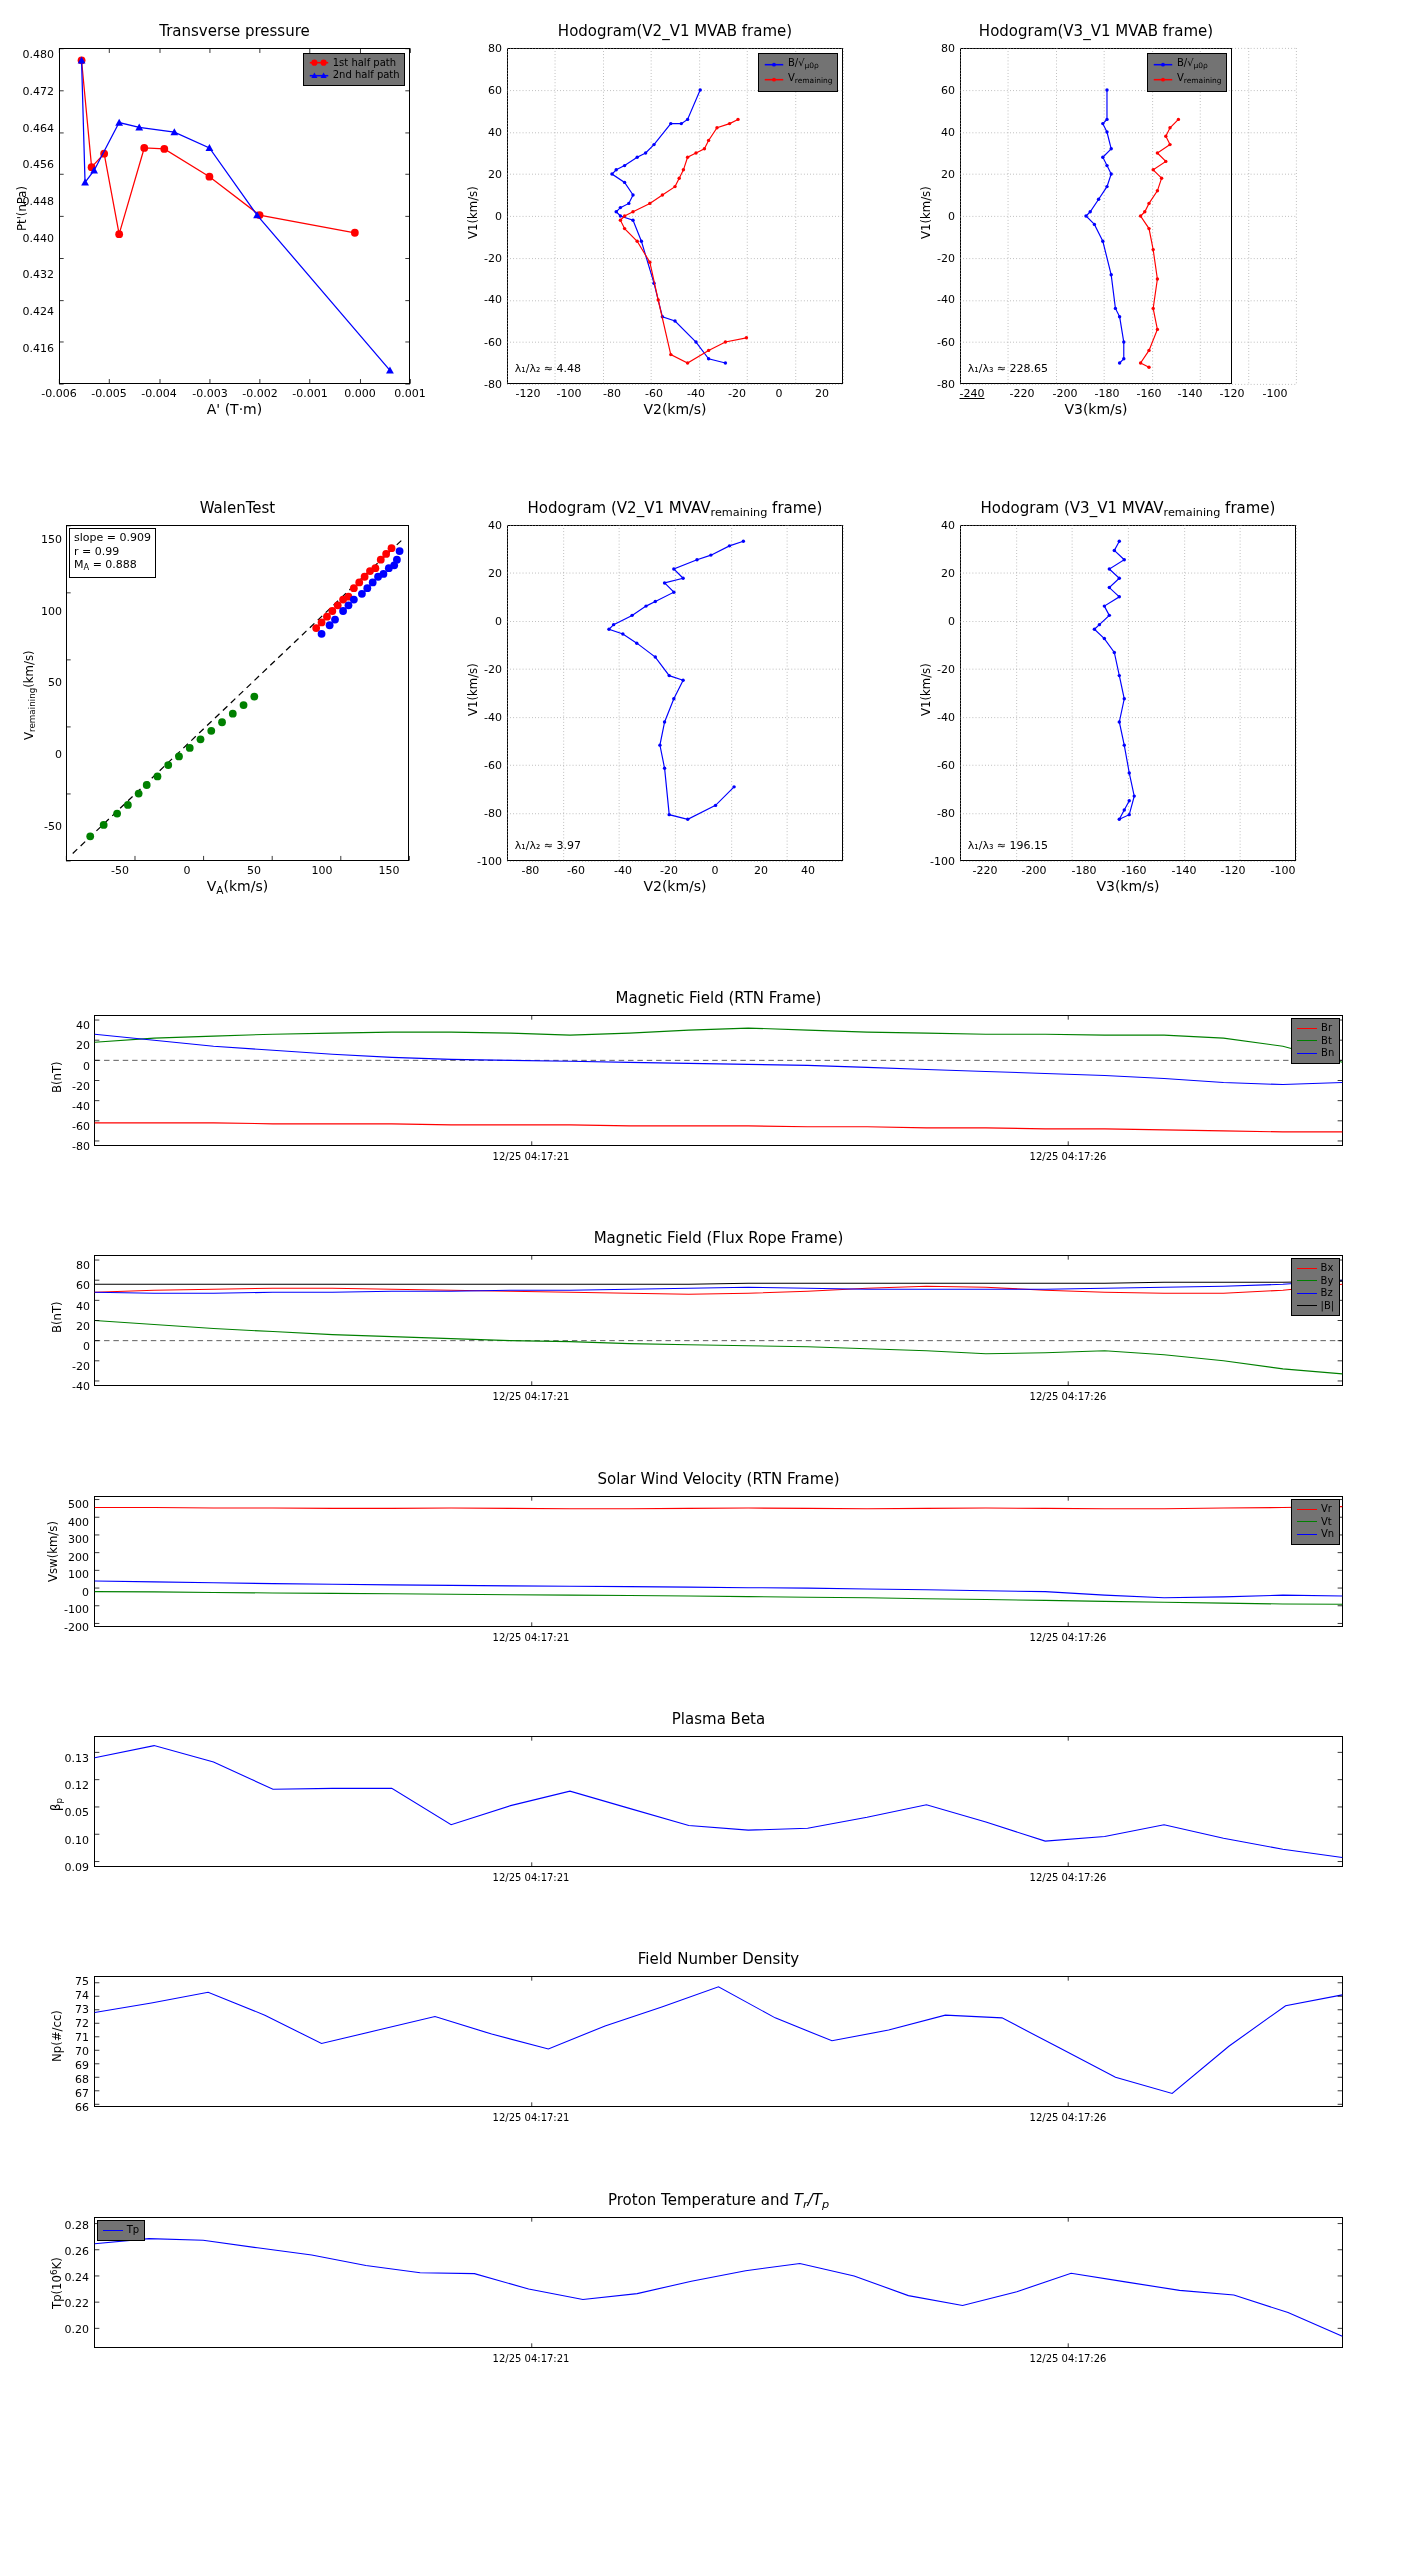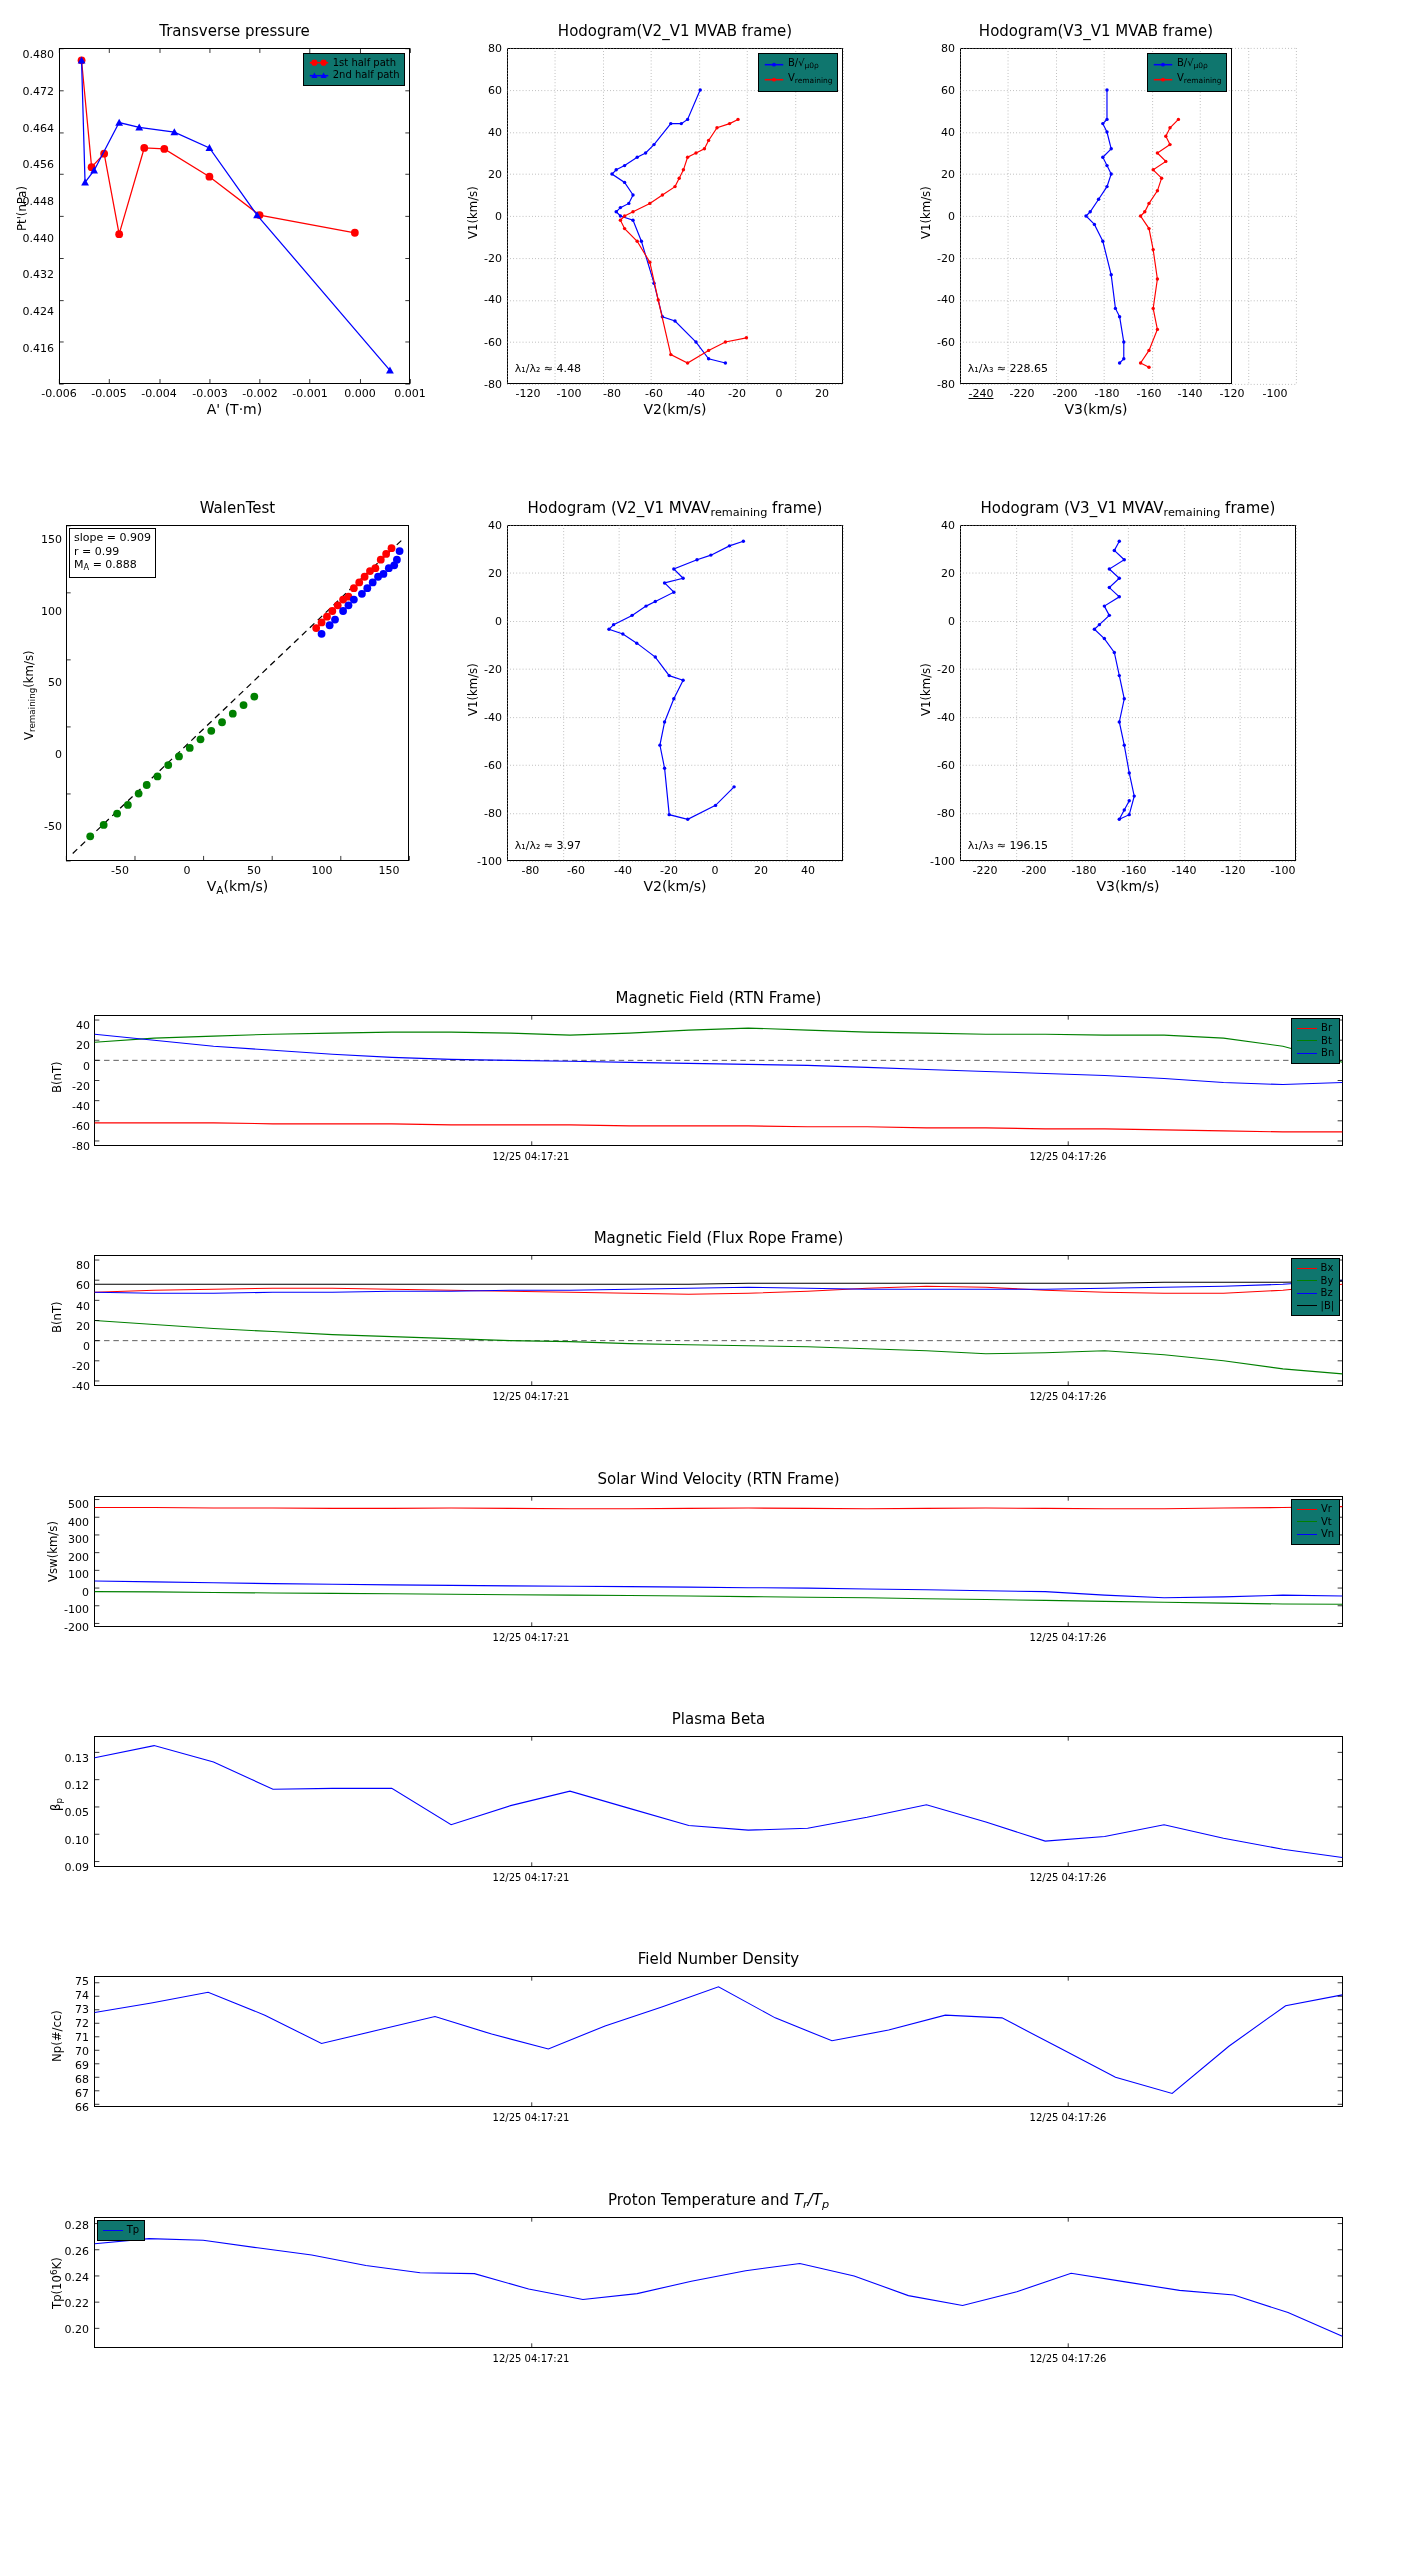--- a/index.html
+++ b/index.html
@@ -6,21 +6,21 @@
   body{width:1405px;height:2576px;font-family:"DejaVu Sans",sans-serif;color:#000;}
   .page{position:relative;width:1405px;height:2576px;}
   .panel{position:absolute;box-sizing:border-box;}
   .frame{position:absolute;left:0;top:0;right:0;bottom:0;border:0.8px solid #000;background:#fff;}
   .title{position:absolute;left:0;right:0;top:-26.5px;text-align:center;font-size:15px;font-weight:normal;color:#000;}
   .ylabel{position:absolute;transform-origin:0 0;font-size:11.7px;white-space:nowrap;}
   .xlabel{position:absolute;left:0;right:0;text-align:center;font-size:14px;}
   .tickx{position:absolute;font-size:11px;transform:translateX(-50%);white-space:nowrap;}
   .ticky{position:absolute;font-size:11px;transform:translateY(-50%);text-align:right;white-space:nowrap;}
   svg.plot{position:absolute;left:0;top:0;overflow:visible;}
-  .legend{position:absolute;border:0.8px solid #000;background:#0f766e;font-size:10px;padding:3.1px 4.7px;line-height:12.5px;}
+  .legend{position:absolute;border:0.8px solid #000;background:#737373;font-size:10px;padding:3.1px 4.7px;line-height:12.5px;}
   .legend .row{display:flex;align-items:center;gap:3.9px;white-space:nowrap;}
   .legend .swatch{display:inline-block;width:20px;height:0;border-top:1.6px solid #000;}
   .legend .mk{display:inline-block;width:20px;position:relative;height:9.4px;}
   .annot{position:absolute;font-size:11px;white-space:nowrap;}
   .boxannot{position:absolute;border:0.8px solid #000;background:#fff;font-size:11px;padding:2.3px 3.9px;line-height:13.3px;}
   .ts{position:absolute;font-size:10px;transform:translateX(-50%);}
   .sub{font-size:0.75em;vertical-align:-0.25em;}
   .sup{font-size:0.75em;vertical-align:0.5em;}
 </style>
 </head>
@@ -247,21 +247,21 @@
     <div class="xlabel" style="top:353px;">V3(km/s)</div>
     <div class="ticky" style="left:-36px;width:31px;top:0px;">80</div>
     <div class="ticky" style="left:-36px;width:31px;top:42px;">60</div>
     <div class="ticky" style="left:-36px;width:31px;top:84px;">40</div>
     <div class="ticky" style="left:-36px;width:31px;top:126px;">20</div>
     <div class="ticky" style="left:-36px;width:31px;top:168px;">0</div>
     <div class="ticky" style="left:-36px;width:31px;top:210px;">-20</div>
     <div class="ticky" style="left:-36px;width:31px;top:251px;">-40</div>
     <div class="ticky" style="left:-36px;width:31px;top:294px;">-60</div>
     <div class="ticky" style="left:-36px;width:31px;top:336px;">-80</div>
-    <div class="tickx" style="left:21px;top:339px;text-decoration:underline;">-240</div>
+    <div class="tickx" style="left:12px;top:339px;text-decoration:underline;">-240</div>
     <div class="tickx" style="left:62px;top:339px;">-220</div>
     <div class="tickx" style="left:105px;top:339px;">-200</div>
     <div class="tickx" style="left:147px;top:339px;">-180</div>
     <div class="tickx" style="left:189px;top:339px;">-160</div>
     <div class="tickx" style="left:230px;top:339px;">-140</div>
     <div class="tickx" style="left:272px;top:339px;">-120</div>
     <div class="tickx" style="left:315px;top:339px;">-100</div>
     <svg class="plot" width="336" height="336" id="svg-p2" viewBox="0 0 430 430">
         <line x1="0.5" y1="0" x2="0.5" y2="430" stroke="#999" stroke-width="1" stroke-dasharray="1,3"></line>
         <line x1="61.5" y1="0" x2="61.5" y2="430" stroke="#999" stroke-width="1" stroke-dasharray="1,3"></line>

